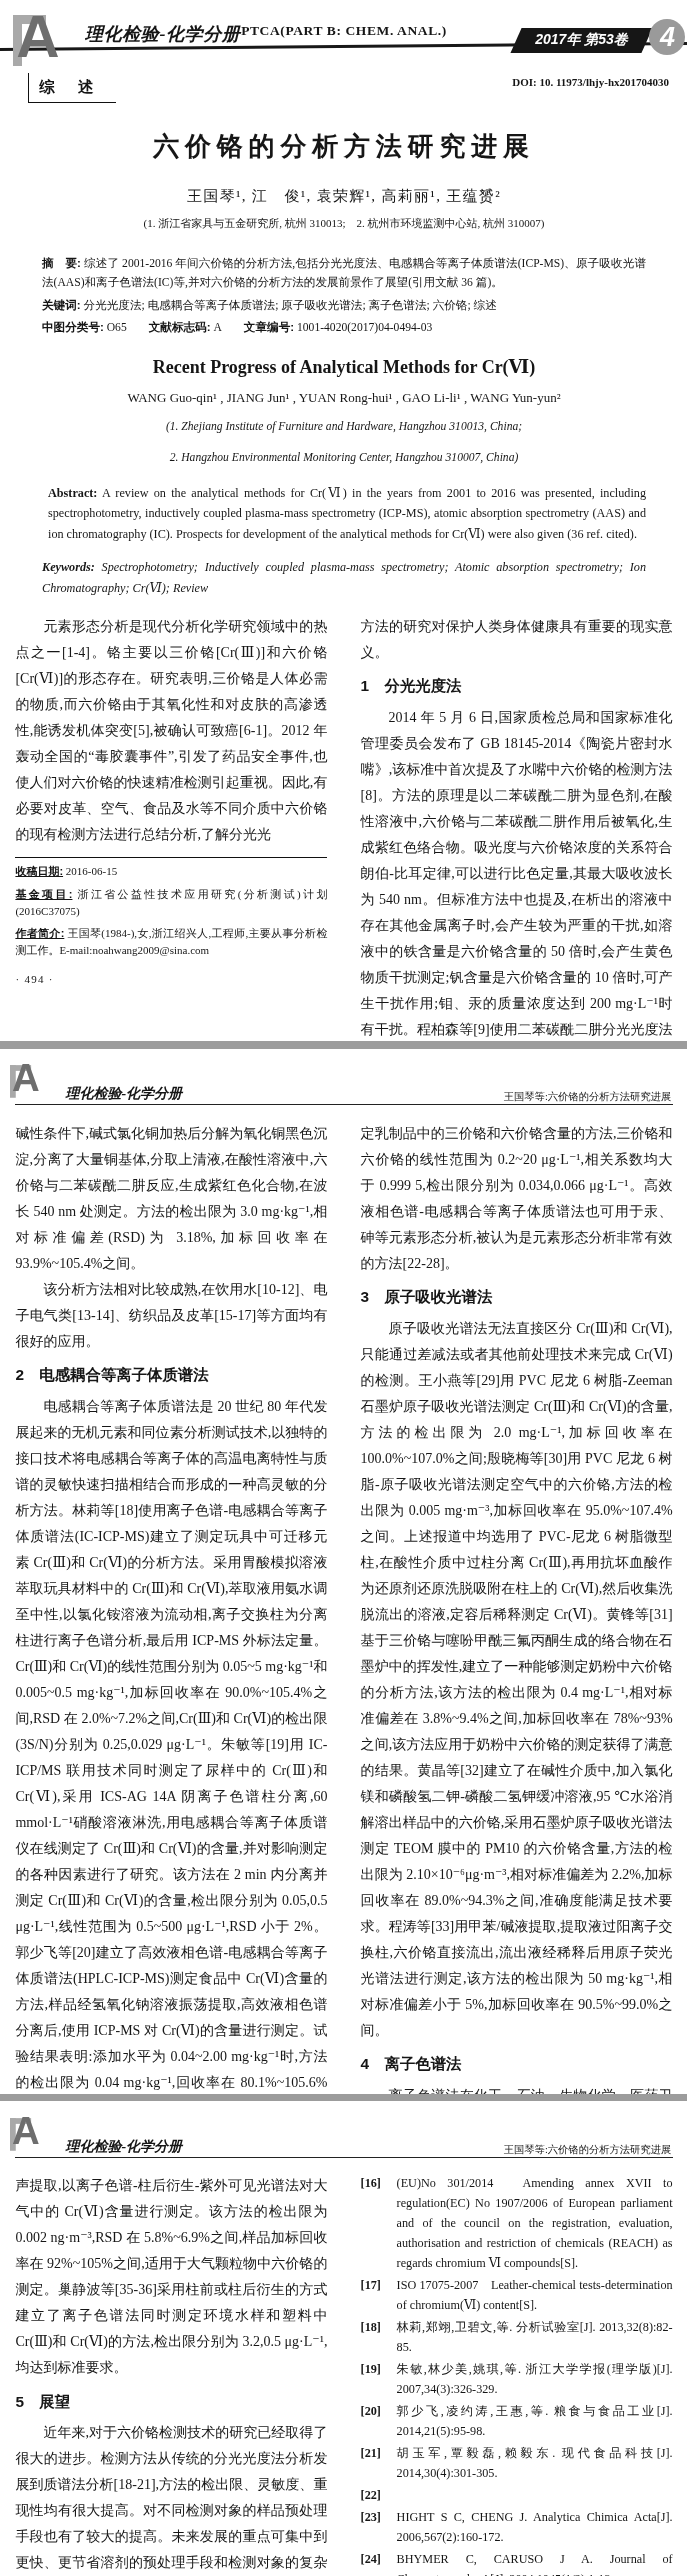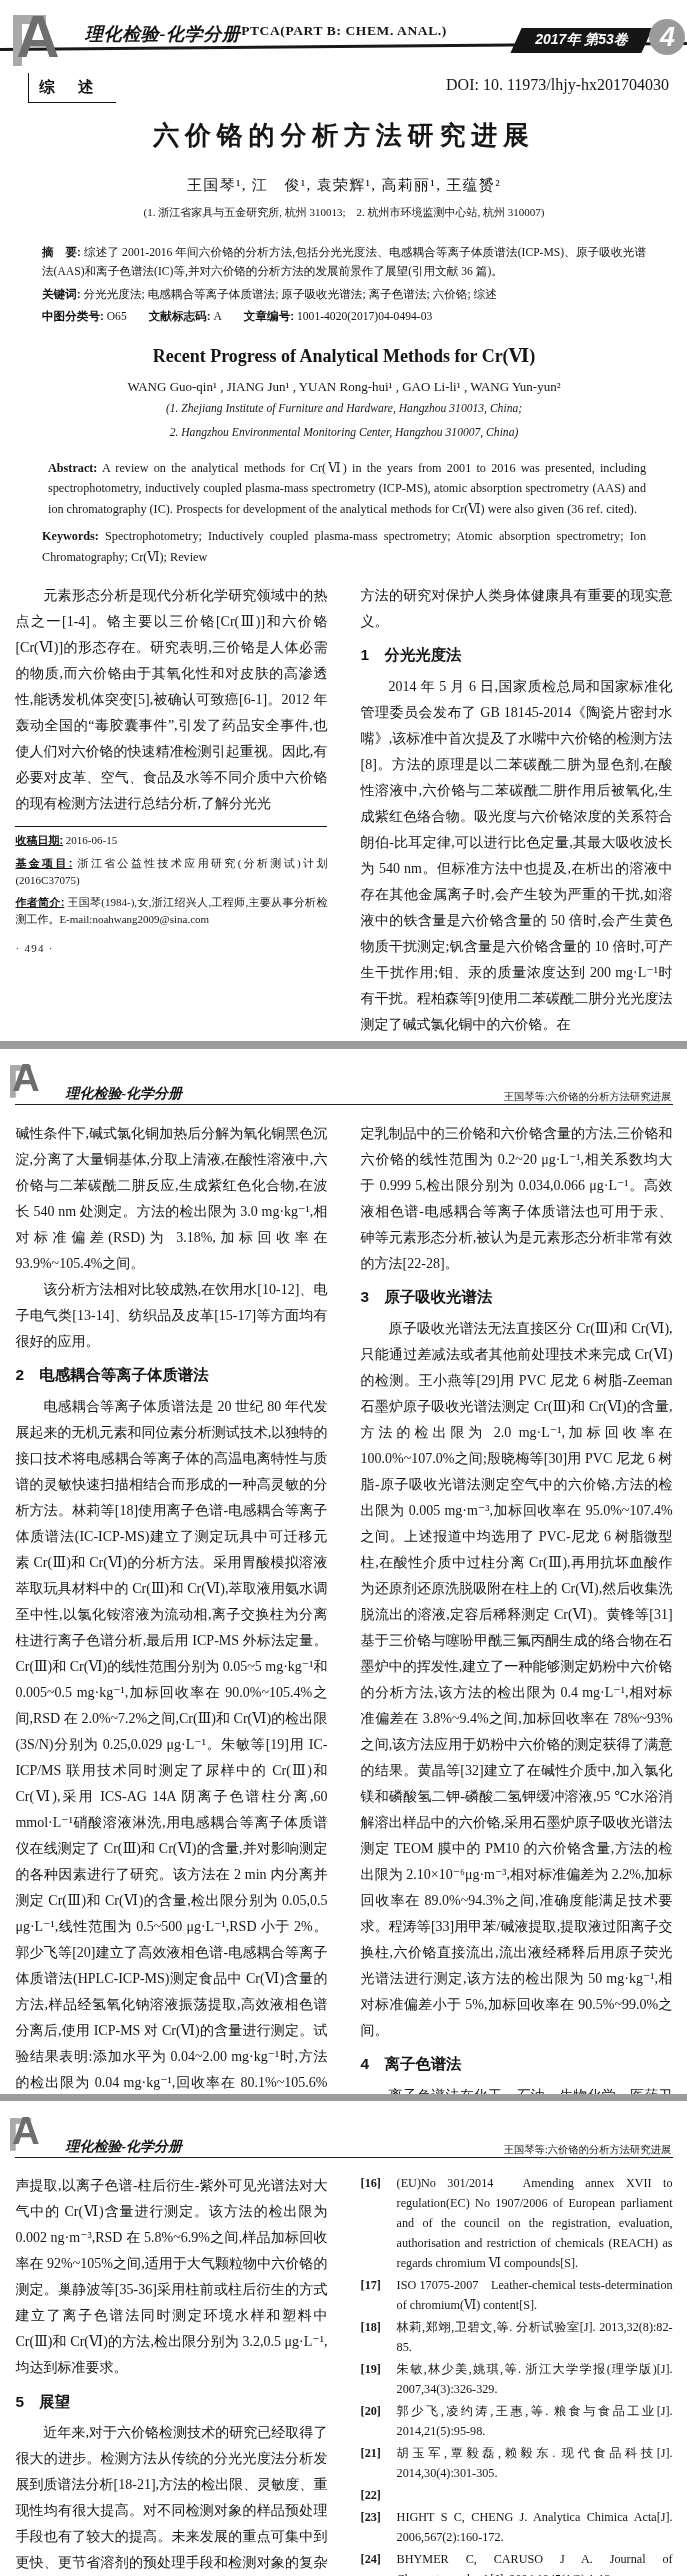--- a/index.html
+++ b/index.html
@@ -22,38 +22,38 @@
   .logo-bracket { position:absolute; left:0; top:7.7px; width:33px; height:51px; border-left:9.6px solid #a9a9a9; border-top:9.6px solid #a9a9a9; }
   .logo-a { position:absolute; left:3.2px; top:-5.1px; font-family:"Liberation Sans","DejaVu Sans",sans-serif; font-weight:bold; font-size:60px; line-height:67px; color:#6e6e6e; }
   .jname { position:absolute; left:85px; top:22px; font-size:18px; font-weight:bold; font-style:italic; letter-spacing:0.6px; }
   .ptca { position:absolute; left:50%; transform:translateX(-50%); top:23px; font-size:13.5px; font-weight:bold; letter-spacing:0.6px; }
   .issue-band { position:absolute; right:41px; top:28px; background:#161616; transform:skewX(-24deg); padding:2.6px 19px 4.5px; }
   .issue-band span { display:inline-block; transform:skewX(24deg); color:#fff; font-weight:bold; font-style:italic; font-size:14px; font-family:"Liberation Sans","DejaVu Sans",sans-serif; }
   .issue-circle { position:absolute; right:2.6px; top:19px; width:36px; height:36px; border-radius:50%; background:#9a9a9a; color:#fff; font-style:italic; font-weight:bold; font-size:27px; text-align:center; line-height:36px; font-family:"Liberation Sans","DejaVu Sans",sans-serif; }
 
   .meta-row { display:flex; justify-content:space-between; align-items:flex-start; padding:9px 19px 0 28px; height:40px; }
   .section-label { font-weight:bold; font-size:15.4px; letter-spacing:3.9px; border-left:1.9px solid #111; border-bottom:1.9px solid #111; padding:3.9px 19px 3.9px 10.3px; }
-  .doi { font-size:16px; font-weight:normal; padding-top:2.6px; }
-
-  .title { text-align:center; font-size:26px; font-weight:bold; letter-spacing:5.8px; margin-top:14px; }
+  .doi { font-size:11px; font-weight:bold; padding-top:2.6px; }
+
+  .title { text-align:center; font-size:26px; font-weight:bold; letter-spacing:5.8px; margin-top:25px; }
   .authors { text-align:center; font-size:15px; margin-top:23px; letter-spacing:1.3px; }
   .affil { text-align:center; font-size:11px; margin-top:10.3px; }
 
   .abstract, .keywords, .clc { margin:0 42px; font-size:11.6px; line-height:19px; text-align:justify; }
   .abstract { margin-top:22px; }
   .keywords { margin-top:2.6px; }
   .clc { margin-top:2.6px; display:flex; gap:22px; }
   .lbl { font-weight:bold; font-family:"Liberation Sans","DejaVu Sans",sans-serif; }
 
   .en-title { text-align:center; font-size:18px; font-weight:bold; margin-top:19px; }
   .en-authors { text-align:center; font-size:13px; margin-top:11.6px; }
-  .en-affil { text-align:center; font-size:11.6px; font-style:italic; margin-top:5px; line-height:18.6px; }
+  .en-affil { text-align:center; font-size:11.6px; font-style:italic; margin-top:12px; line-height:18.6px; }
   .en-abstract, .en-keywords { margin:0 42px; font-size:12.2px; line-height:20.6px; text-align:justify; }
   .en-abstract { margin-top:15.4px;margin-left:48px; }
-  .en-keywords { margin-top:7px; }
+  .en-keywords { margin-top:13px;font-style:italic; }
   .en-abstract .lbl, .en-keywords .lbl { font-family:"Liberation Serif","DejaVu Serif",serif; }
 
   
   .cols { display:flex; justify-content:space-between; padding:0 15.4px; margin-top:15.4px; }
   .col { width:312px; }
   .para { font-size:14px; line-height:26px; text-align:justify; }
   .indent { text-indent:2em; }
   .h2 { font-size:15.4px; font-weight:bold; margin:10.3px 0 7.7px; font-family:"Liberation Sans","DejaVu Sans",sans-serif; }
 
   .fnote-rule { border-top:1.3px solid #111; margin-top:9px; }

